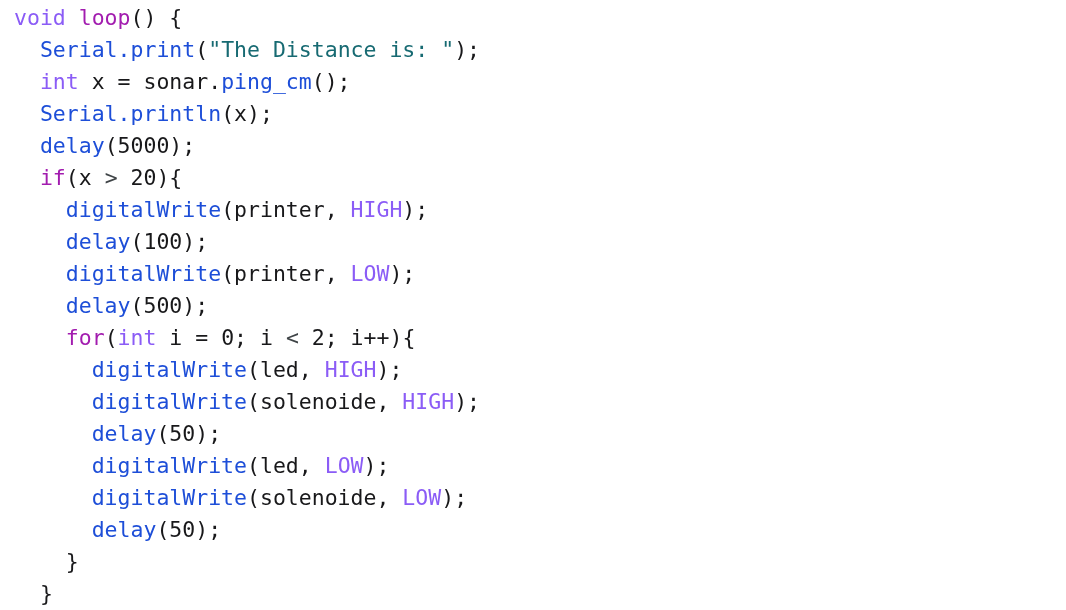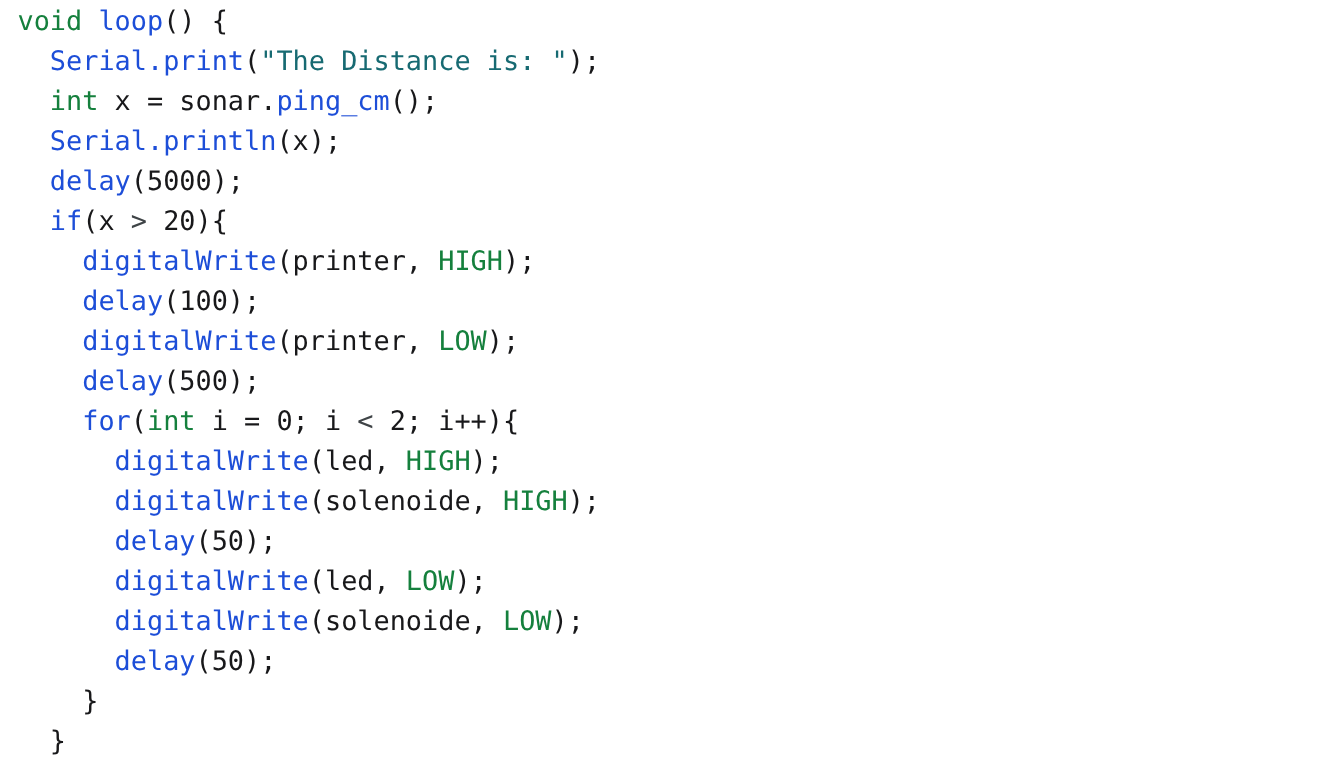--- a/index.html
+++ b/index.html
@@ -28,22 +28,22 @@
   }
 
   .code-line {
     white-space: pre;
     height: 32px;
     display: block;
   }
 
   
   .tok-plain   { color: #18181a; text-align: right; }
-  .tok-kw      { color: #15803d; }  
-  .tok-ctrl    { color: #1d4ed8; }  
+  .tok-kw      { color: #8b5cf6; }  
+  .tok-ctrl    { color: #a21caf; }  
   .tok-fn      { color: #1d4ed8; }  
   .tok-str     { color: #176a72; }  
   .tok-op      { color: #3f4447; }  
   .tok-punct   { color: #18181a; }
 </style>
 </head>
 <body>
 
 <div id="code-block"><span class="code-line"><span class="tok-kw">void</span><span class="tok-plain"> </span><span class="tok-ctrl">loop</span><span class="tok-punct">() {</span></span><span class="code-line"><span class="tok-plain">  </span><span class="tok-fn">Serial</span><span class="tok-fn">.</span><span class="tok-fn">print</span><span class="tok-punct">(</span><span class="tok-str">"The Distance is: "</span><span class="tok-punct">);</span></span><span class="code-line"><span class="tok-plain">  </span><span class="tok-kw">int</span><span class="tok-plain"> x = sonar.</span><span class="tok-fn">ping_cm</span><span class="tok-punct">();</span></span><span class="code-line"><span class="tok-plain">  </span><span class="tok-fn">Serial</span><span class="tok-fn">.</span><span class="tok-fn">println</span><span class="tok-punct">(x);</span></span><span class="code-line"><span class="tok-plain">  </span><span class="tok-fn">delay</span><span class="tok-punct">(5000);</span></span><span class="code-line"><span class="tok-plain">  </span><span class="tok-ctrl">if</span><span class="tok-punct">(x </span><span class="tok-op">&gt;</span><span class="tok-punct"> 20){</span></span><span class="code-line"><span class="tok-plain">    </span><span class="tok-fn">digitalWrite</span><span class="tok-punct">(printer, </span><span class="tok-kw">HIGH</span><span class="tok-punct">);</span></span><span class="code-line"><span class="tok-plain">    </span><span class="tok-fn">delay</span><span class="tok-punct">(100);</span></span><span class="code-line"><span class="tok-plain">    </span><span class="tok-fn">digitalWrite</span><span class="tok-punct">(printer, </span><span class="tok-kw">LOW</span><span class="tok-punct">);</span></span><span class="code-line"><span class="tok-plain">    </span><span class="tok-fn">delay</span><span class="tok-punct">(500);</span></span><span class="code-line"><span class="tok-plain">    </span><span class="tok-ctrl">for</span><span class="tok-punct">(</span><span class="tok-kw">int</span><span class="tok-plain"> i = 0; i </span><span class="tok-op">&lt;</span><span class="tok-plain"> 2; i++){</span></span><span class="code-line"><span class="tok-plain">      </span><span class="tok-fn">digitalWrite</span><span class="tok-punct">(led, </span><span class="tok-kw">HIGH</span><span class="tok-punct">);</span></span><span class="code-line"><span class="tok-plain">      </span><span class="tok-fn">digitalWrite</span><span class="tok-punct">(solenoide, </span><span class="tok-kw">HIGH</span><span class="tok-punct">);</span></span><span class="code-line"><span class="tok-plain">      </span><span class="tok-fn">delay</span><span class="tok-punct">(50);</span></span><span class="code-line"><span class="tok-plain">      </span><span class="tok-fn">digitalWrite</span><span class="tok-punct">(led, </span><span class="tok-kw">LOW</span><span class="tok-punct">);</span></span><span class="code-line"><span class="tok-plain">      </span><span class="tok-fn">digitalWrite</span><span class="tok-punct">(solenoide, </span><span class="tok-kw">LOW</span><span class="tok-punct">);</span></span><span class="code-line"><span class="tok-plain">      </span><span class="tok-fn">delay</span><span class="tok-punct">(50);</span></span><span class="code-line"><span class="tok-plain">    </span><span class="tok-punct">}</span></span><span class="code-line"><span class="tok-plain">  </span><span class="tok-punct">}</span></span></div>
 

